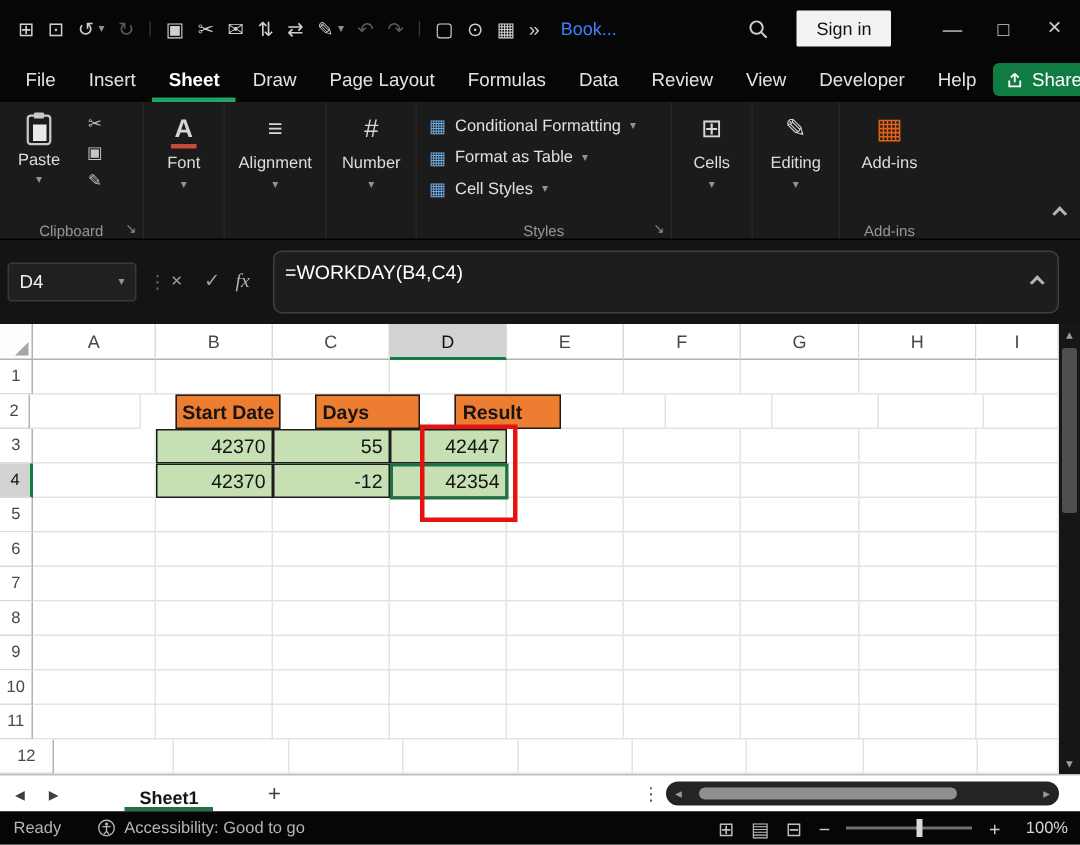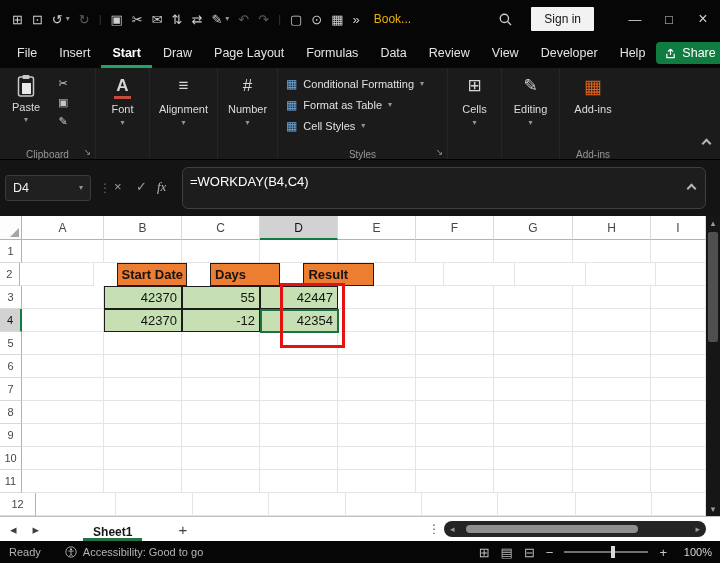--- a/index.html
+++ b/index.html
@@ -5,21 +5,21 @@
   *{box-sizing:border-box;margin:0;padding:0;}
   body{width:720px;height:563px;position:relative;background:#060606;font-family:"Liberation Sans",sans-serif;overflow:hidden;cursor:default;}
 
   
   #titlebar{position:absolute;left:0;top:0;width:720px;height:38px;display:flex;align-items:center;color:#c9c9c9;background:#060606;}
   #qat{display:flex;align-items:center;gap:9px;padding-left:12px;font-size:13px;line-height:1;}
   #qat .ic{color:#cfcfcf;}
   #qat .ic.dim{color:#5c5c5c;}
   #qat .ic.sep{color:#383838;font-size:11px;}
   #qat .ic.small{font-size:8px;color:#8f8f8f;margin-left:-6px;}
-  #doc-title{font-size:12px;color:#eab308;margin-left:14px;white-space:nowrap;}
+  #doc-title{font-size:12px;color:#3b82f6;margin-left:14px;white-space:nowrap;}
   #tb-right{margin-left:auto;display:flex;align-items:center;height:38px;}
   #search-btn{margin-right:18px;display:flex;align-items:center;}
   #signin-btn{background:#f2f2f2;color:#141414;font-size:12px;padding:5px 13px;margin-right:24px;border-radius:1px;}
   .win-btn{width:34px;height:38px;display:flex;align-items:center;justify-content:center;font-size:13px;color:#cfcfcf;}
 
   
   #menubar{position:absolute;left:0;top:38px;width:720px;height:30px;display:flex;align-items:center;background:#060606;}
   #menu-tabs{display:flex;align-items:stretch;height:30px;padding-left:6px;}
   .menu-item{padding:0 11px;line-height:30px;font-size:12.5px;color:#e4e4e4;white-space:nowrap;}
   .menu-item.active{color:#ffffff;font-weight:bold;box-shadow:inset 0 -3px 0 0 #21A366;}
@@ -148,21 +148,21 @@
     <span class="win-btn">—</span>
     <span class="win-btn">□</span>
     <span class="win-btn" style="font-size:16px;">×</span>
   </div>
 </div>
 
 <div id="menubar">
   <div id="menu-tabs">
       <div class="menu-item">File</div>
       <div class="menu-item">Insert</div>
-      <div class="menu-item active">Start</div>
+      <div class="menu-item active">Sheet</div>
       <div class="menu-item">Draw</div>
       <div class="menu-item">Page Layout</div>
       <div class="menu-item">Formulas</div>
       <div class="menu-item">Data</div>
       <div class="menu-item">Review</div>
       <div class="menu-item">View</div>
       <div class="menu-item">Developer</div>
       <div class="menu-item">Help</div>
     </div>
   <div id="share-btn">

